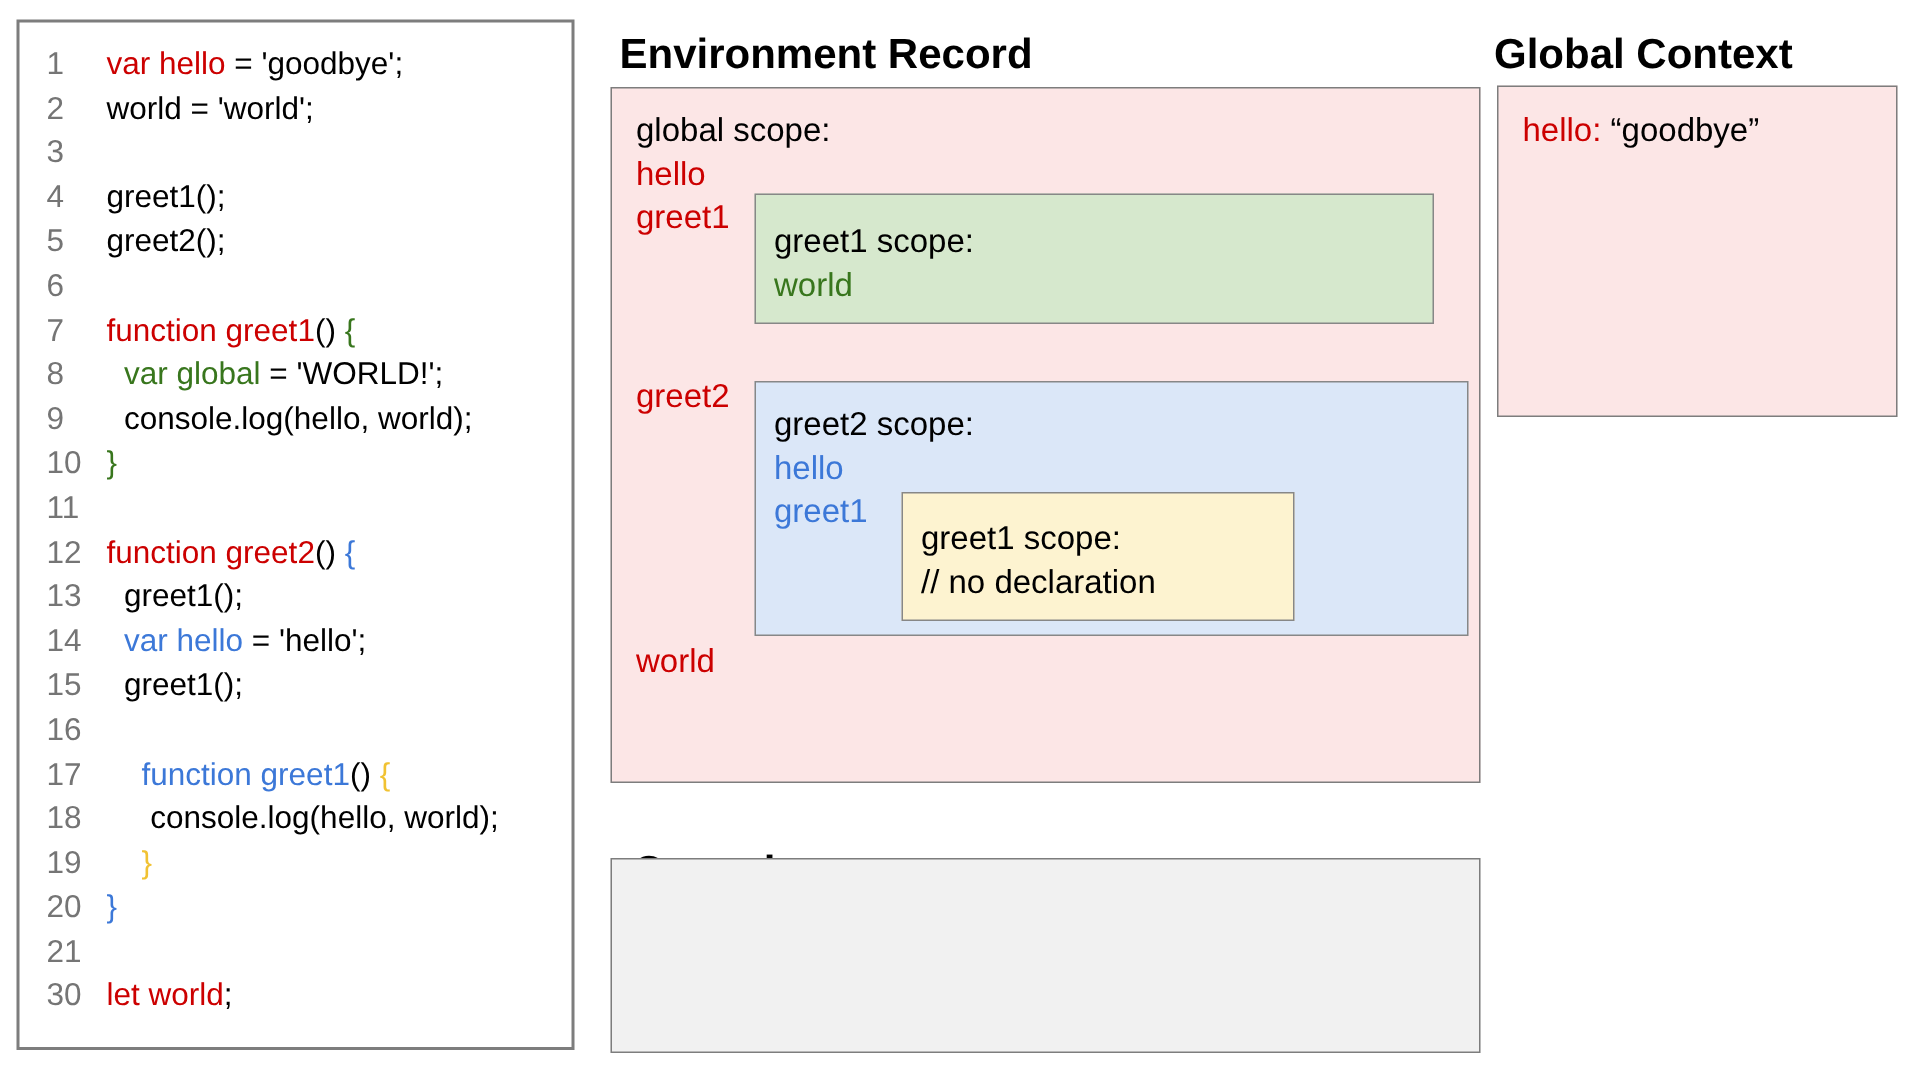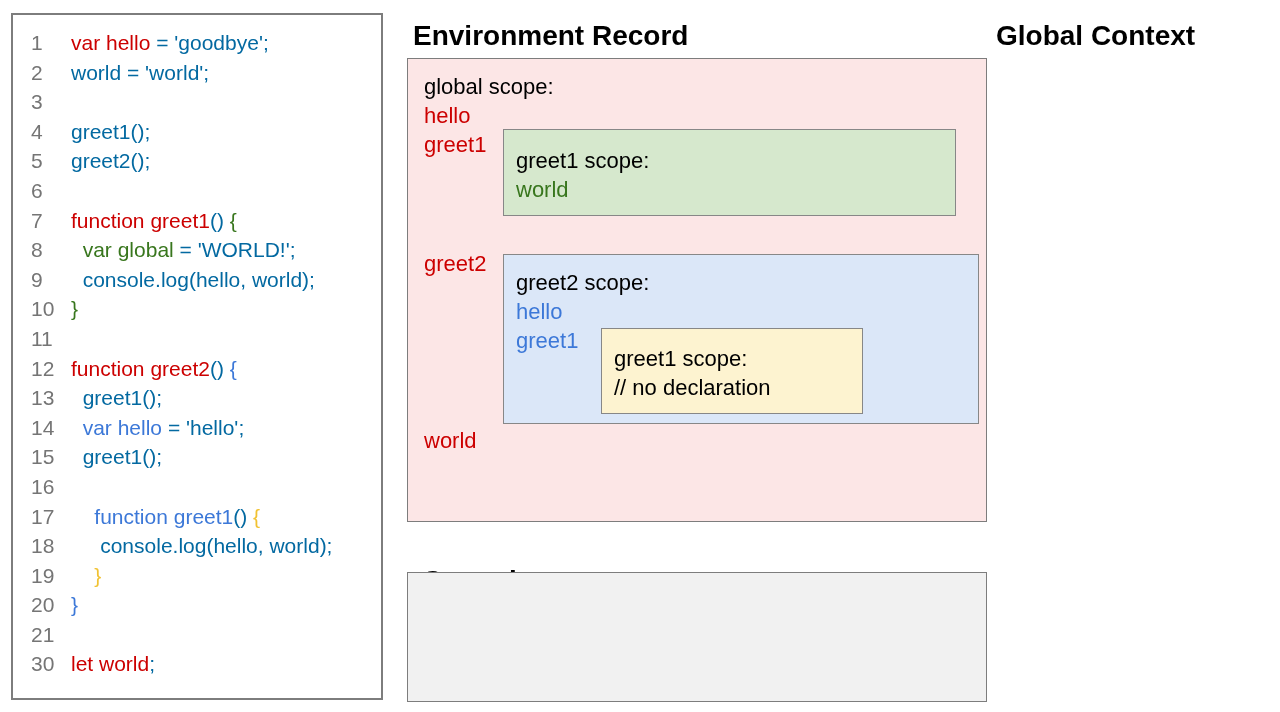--- a/index.html
+++ b/index.html
@@ -31,21 +31,21 @@
     font-size: 21px;
     padding-left: 18px;
     white-space: pre;
   }
   .ln {
     width: 40px;
     flex: 0 0 40px;
     color: #757575;
   }
   .code-text { white-space: pre; }
-  .seg-k { color: #0369a1; }
+  .seg-k { color: #000000; }
   .seg-r { color: #cc0000; }
   .seg-g { color: #38761d; }
   .seg-b { color: #3c78d8; }
   .seg-y { color: #f1c232; }
 
   
   .section-title {
     position: absolute;
     font-size: 28px;
     font-weight: bold;
@@ -162,14 +162,19 @@
 
       <div class="box inner-greet1-box">
         <div class="lbl black" style="left:12px; top:18px;">greet1 scope:</div>
         <div class="lbl black" style="left:12px; top:47px;">// no declaration</div>
       </div>
     </div>
   </div>
 
   <div class="box console-box"></div>
 
+  <div class="box gc-box">
+    <div class="lbl" style="left:16px; top:17px;">
+      <span class="red">hello:</span><span class="black"> </span><span class="black">“goodbye”</span>
+    </div>
+  </div>
 
 </div>
 
 </body></html>

